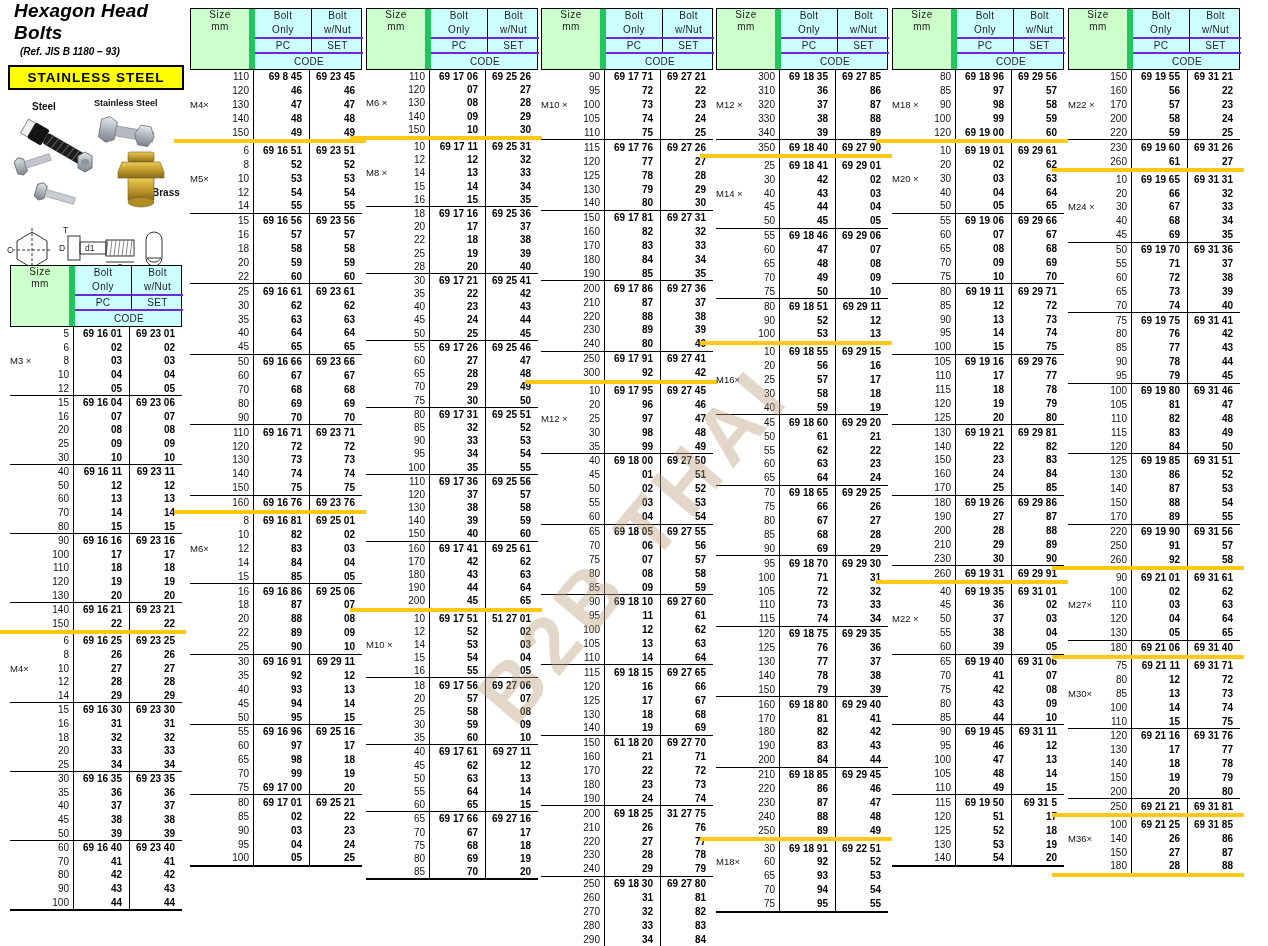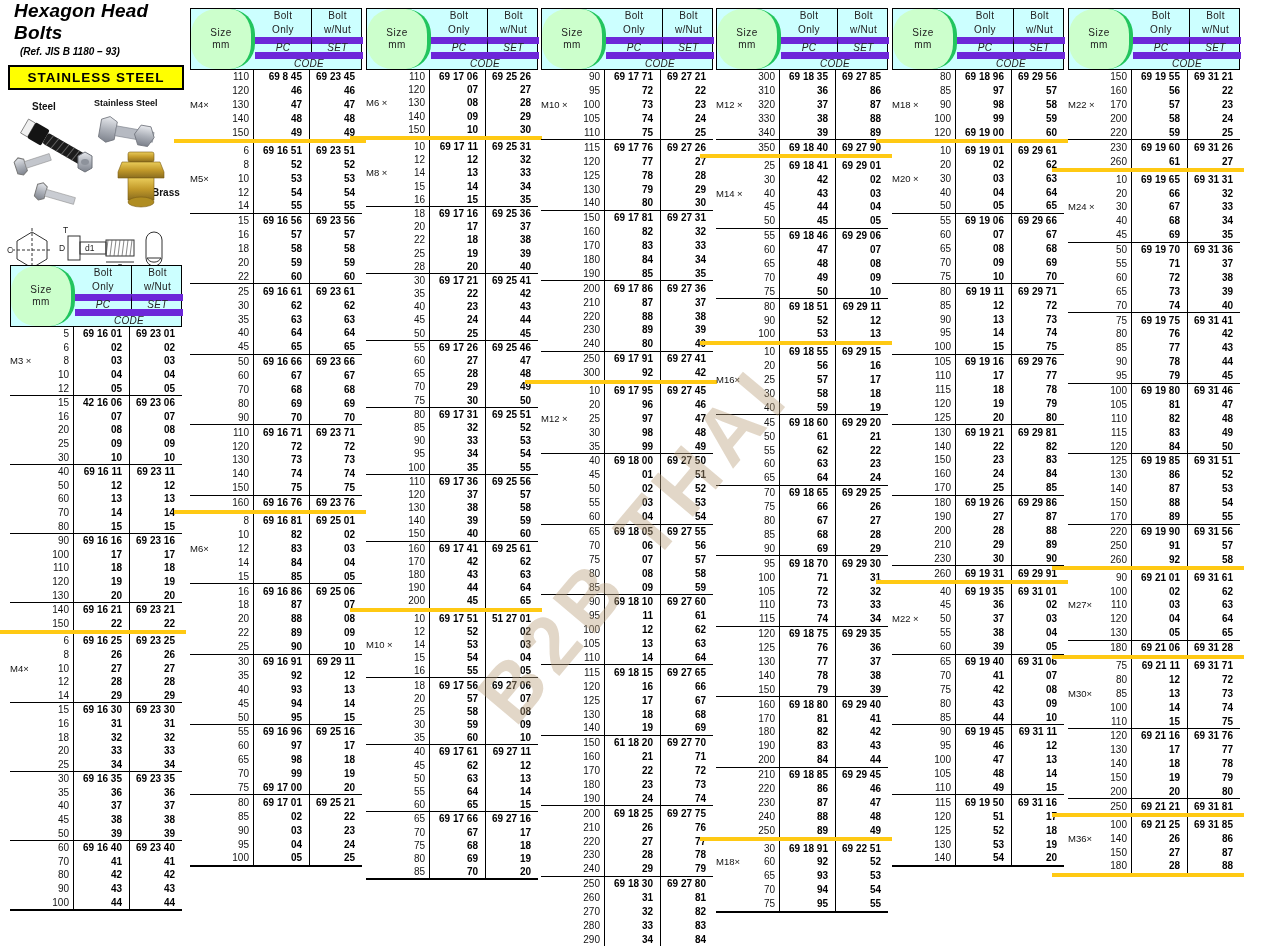--- a/index.html
+++ b/index.html
@@ -16,28 +16,28 @@
   #col5{left:716px;}
   #col6{left:892px;}
   #col7{left:1068px;}
   .cat-table{width:172px;font-size:10px;--rh-default:13.9px;}
   
   .thead{
     display:grid;grid-template-columns:64px 56px 52px;grid-template-rows:14px 14px 15px 17px;
     border:1px solid #000;background:var(--cyan,#ccffff);text-align:center;font-size:10px;color:#222;
   }
   .size-head{
-    grid-column:1;grid-row:1/5;background:var(--green,#ccffcc);border-right:4px solid #22c55e;
-    display:flex;flex-direction:column;justify-content:center;line-height:12px;letter-spacing:.5px;border-radius:25px;
+    grid-column:1;grid-row:1/5;background:var(--green,#ccffcc);border-right:6px solid #22c55e;
+    display:flex;flex-direction:column;line-height:12px;letter-spacing:.5px;
   }
   .hc{display:flex;align-items:center;justify-content:center;letter-spacing:.3px;line-height:10px;}
   .r1{grid-row:1}.r2{grid-row:2}.r3{grid-row:3}.r4{grid-row:4}
   .c2{grid-column:2}.c3{grid-column:3}
   .vl{border-left:1px solid #000;}
-  .ht{border-top:7px solid #6d28d9;font-style:italic;}
+  .ht{border-top:2px solid #6d28d9;}
   .code{grid-column:2/4;}
   
   .tbody{border-bottom:2px solid #000;}
   .tbody.noend{border-bottom:none;}
   .tblock.sep{border-top:1px solid #000;}
   .trow{display:flex;height:var(--rh,13.9px);align-items:center;}
   .c-size{width:64px;height:100%;display:flex;align-items:center;border-right:1px solid #000;}
   .pfx{width:33px;text-align:left;font-size:9.5px;white-space:nowrap;color:#111;}
   .sz{flex:1;text-align:right;padding-right:4px;color:#111;}
   .c-pc,.c-set{width:56px;height:100%;display:flex;align-items:center;justify-content:flex-end;
@@ -222,21 +222,21 @@
             <div class="c-pc">05</div>
             <div class="c-set">05</div>
           </div>
         </div>
         <div class="tblock sep">
           <div class="trow">
             <div class="c-size">
               <span class="pfx"></span>
               <span class="sz">15</span>
             </div>
-            <div class="c-pc">42 16 06</div>
+            <div class="c-pc">69 16 04</div>
             <div class="c-set">69 23 06</div>
           </div>
           <div class="trow">
             <div class="c-size">
               <span class="pfx"></span>
               <span class="sz">16</span>
             </div>
             <div class="c-pc">07</div>
             <div class="c-set">07</div>
           </div>
@@ -2012,21 +2012,21 @@
             <div class="c-set">74</div>
           </div>
         </div>
         <div class="tblock sep">
           <div class="trow">
             <div class="c-size">
               <span class="pfx"></span>
               <span class="sz">200</span>
             </div>
             <div class="c-pc">69 18 25</div>
-            <div class="c-set">69 27 75</div>
+            <div class="c-set">31 27 75</div>
           </div>
           <div class="trow">
             <div class="c-size">
               <span class="pfx"></span>
               <span class="sz">210</span>
             </div>
             <div class="c-pc">26</div>
             <div class="c-set">76</div>
           </div>
           <div class="trow">
@@ -3067,21 +3067,21 @@
             <div class="c-set">15</div>
           </div>
         </div>
         <div class="tblock sep">
           <div class="trow">
             <div class="c-size">
               <span class="pfx"></span>
               <span class="sz">115</span>
             </div>
             <div class="c-pc">69 19 50</div>
-            <div class="c-set">69 31 16</div>
+            <div class="c-set">69 31 5</div>
           </div>
           <div class="trow">
             <div class="c-size">
               <span class="pfx"></span>
               <span class="sz">120</span>
             </div>
             <div class="c-pc">51</div>
             <div class="c-set">17</div>
           </div>
           <div class="trow">
@@ -3468,21 +3468,21 @@
             <div class="c-set">65</div>
           </div>
         </div>
         <div class="tblock sep">
           <div class="trow">
             <div class="c-size">
               <span class="pfx"></span>
               <span class="sz">180</span>
             </div>
             <div class="c-pc">69 21 06</div>
-            <div class="c-set">69 31 28</div>
+            <div class="c-set">69 31 40</div>
           </div>
         </div>
         <div class="yline"></div>
         <div class="tblock">
           <div class="trow">
             <div class="c-size">
               <span class="pfx"></span>
               <span class="sz">75</span>
             </div>
             <div class="c-pc">69 21 11</div>

